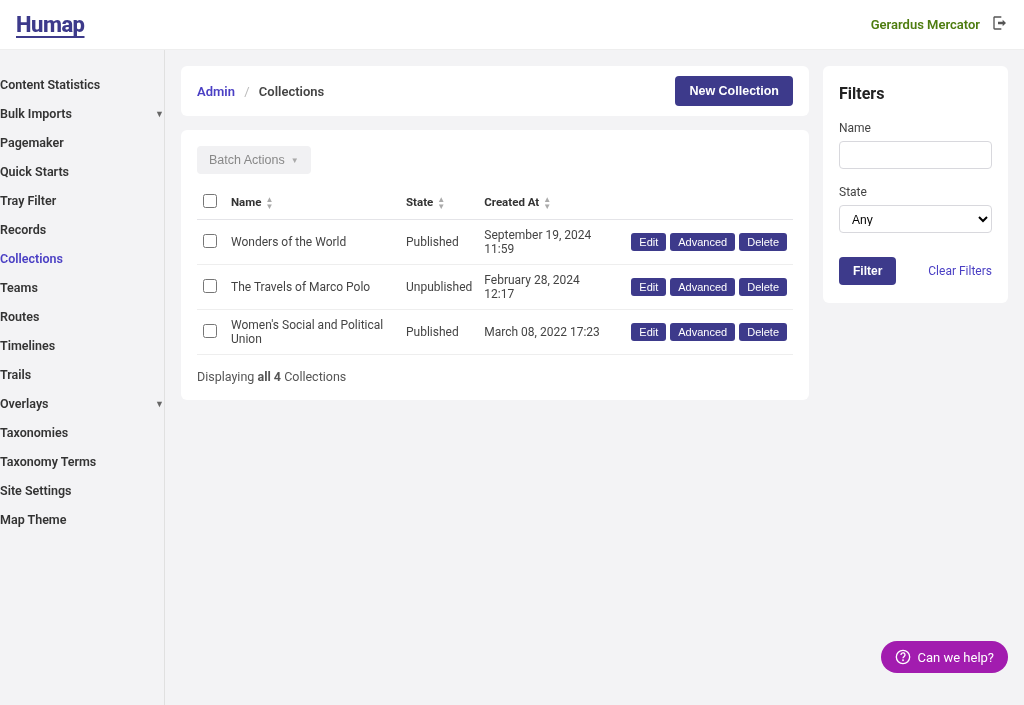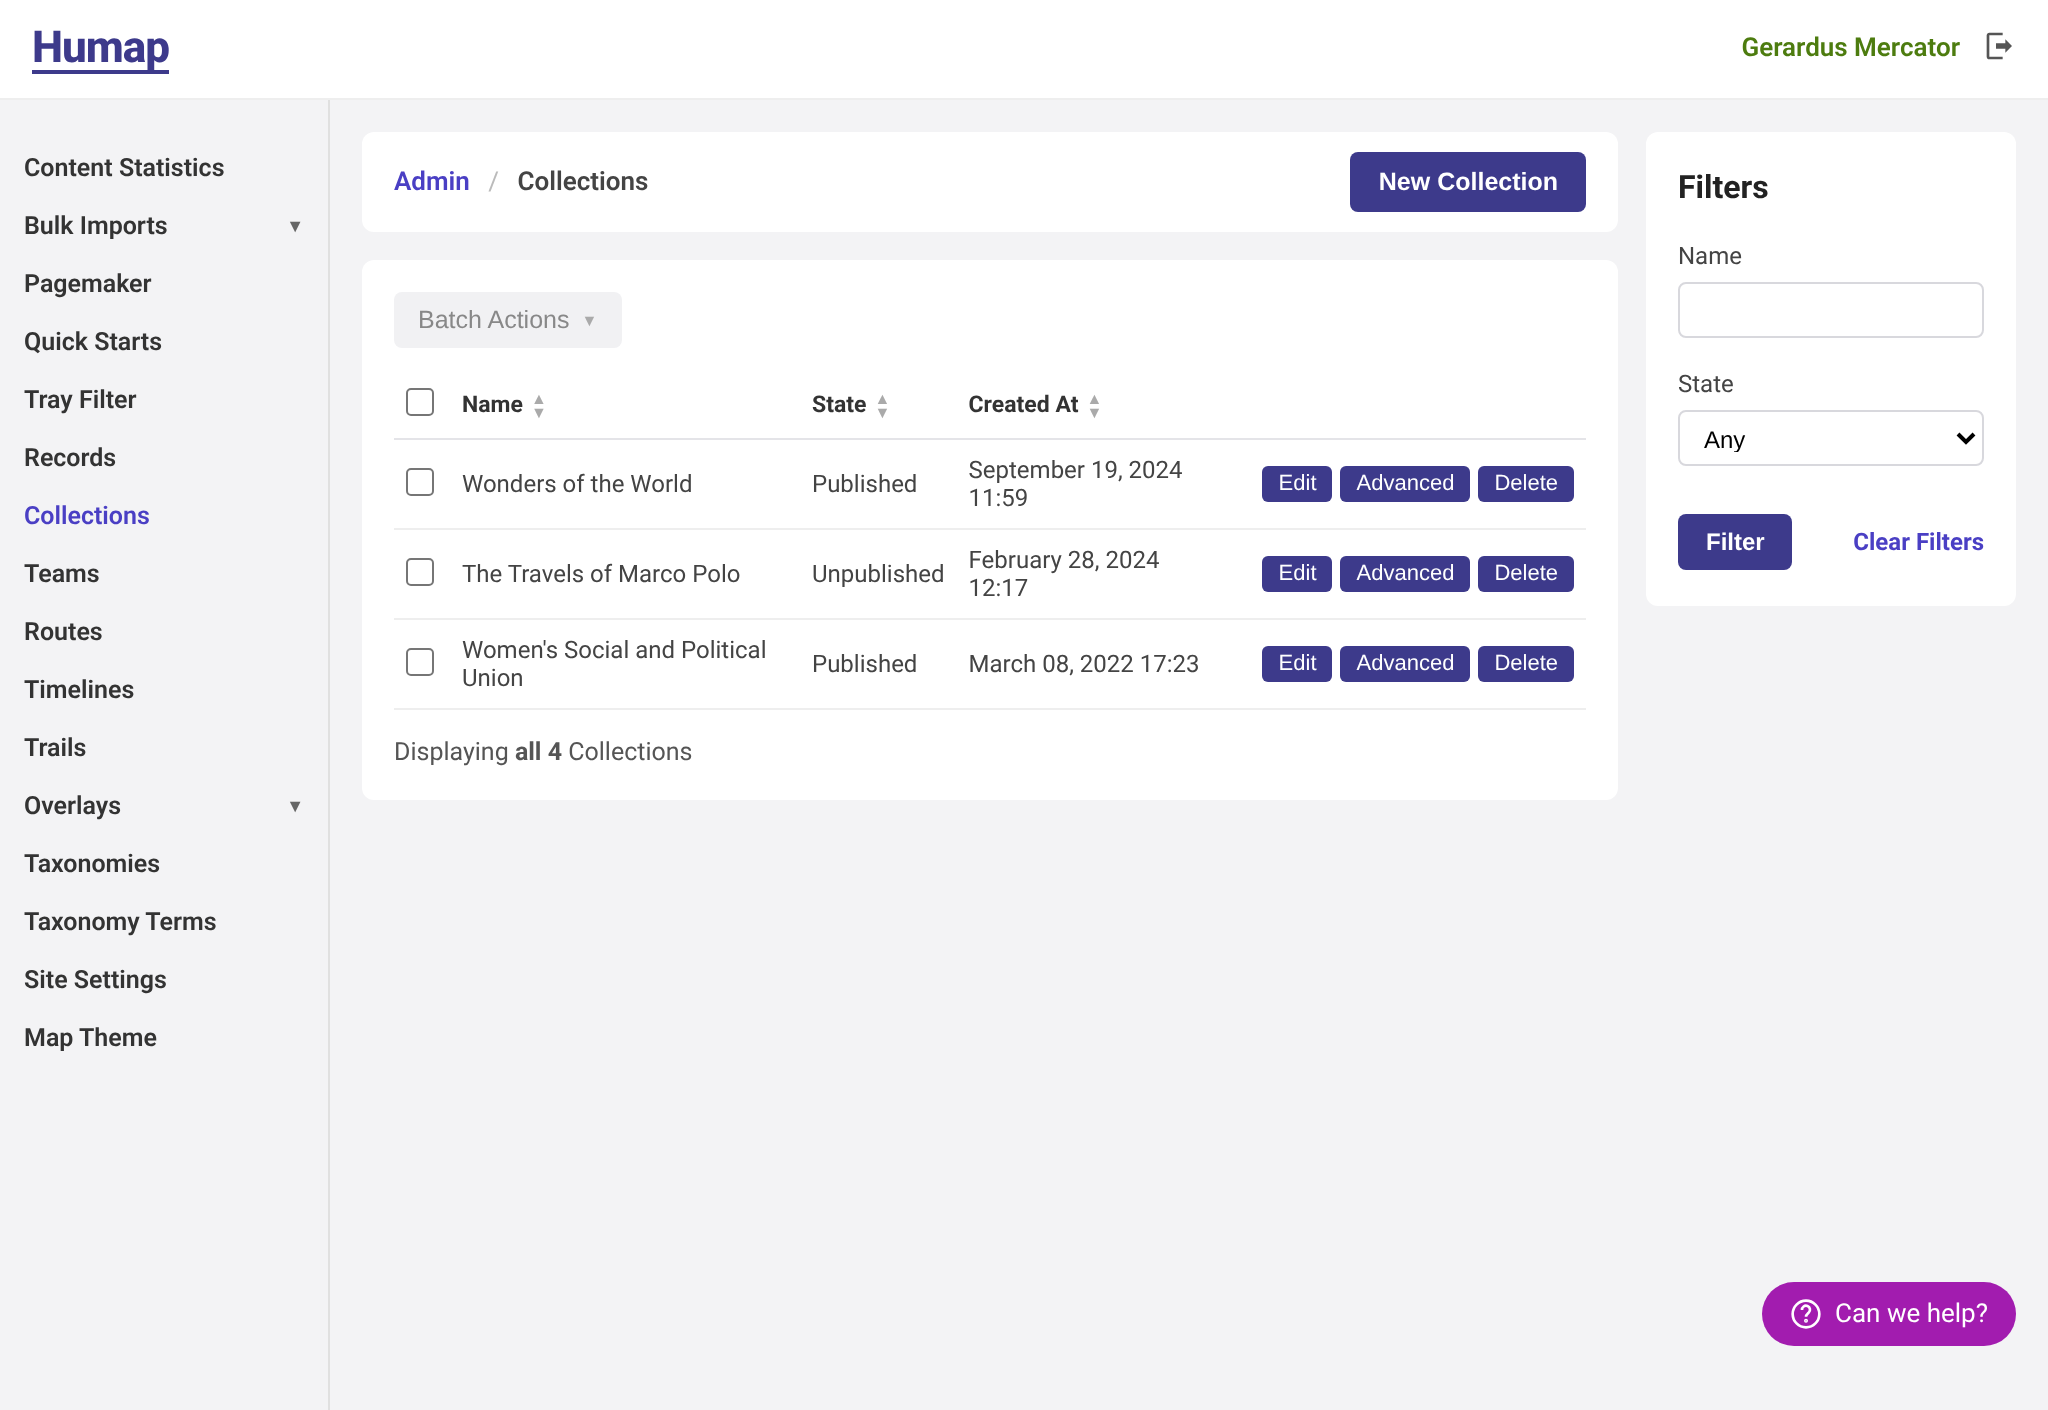--- a/index.html
+++ b/index.html
@@ -7,21 +7,21 @@
 .topbar { background: #fff; height: 50px; display: flex; align-items: center; padding: 0 16px; border-bottom: 1px solid #eee; }
 .logo { color: #3d3a8b; font-weight: 800; font-size: 22px; text-decoration: underline; text-decoration-color: #3d3a8b; text-underline-offset: 4px; letter-spacing: -0.5px; }
 .admin-for { margin-left: 80px; display: flex; align-items: center; gap: 10px; }
 .admin-for-label { font-size: 13px; color: #444; }
 .site-select { border: 1px solid #ccc; border-radius: 4px; padding: 6px 10px; font-size: 13px; width: 170px; background: #fff; }
 .topbar-right { margin-left: auto; display: flex; align-items: center; gap: 12px; }
 .username { font-size: 13px; color: #4d7c0f; font-weight: 600; }
 .logout-icon svg { width: 16px; height: 16px; fill: #555; }
 .container { display: flex; height: calc(705px - 50px); }
 .sidebar { width: 165px; background: #f3f3f5; padding: 20px 0; border-right: 1px solid #e0e0e0; }
-.sidebar-item { padding: 7px 12px; font-size: 12.5px; color: #333; cursor: pointer; display: flex; align-items: center; justify-content: space-between; font-weight: 600; }
+.sidebar-item { padding: 7px 0; font-size: 12.5px; color: #333; cursor: pointer; display: flex; align-items: center; justify-content: space-between; font-weight: 600; }
 .sidebar-item.active { color: #4a3fc4; }
 .caret-down { font-size: 9px; color: #666; }
 .main { flex: 1; padding: 16px; display: flex; gap: 14px; align-items: flex-start; }
 .content-col { flex: 1; display: flex; flex-direction: column; gap: 14px; }
 .breadcrumb-bar { background: #fff; border-radius: 6px; padding: 10px 16px; display: flex; align-items: center; justify-content: space-between; }
 .breadcrumb { font-size: 13px; color: #666; }
 .breadcrumb a { color: #4a3fc4; text-decoration: none; font-weight: 600; }
 .breadcrumb .sep { margin: 0 6px; color: #bbb; }
 .breadcrumb .current { color: #444; font-weight: 600; }
 .new-btn { background: #3d3a8b; color: #fff; border: none; border-radius: 4px; padding: 8px 14px; font-size: 12.5px; font-weight: 600; cursor: pointer; }
@@ -36,21 +36,21 @@
 .action-btns { display: flex; gap: 4px; justify-content: flex-end; }
 .btn-sm { background: #3d3a8b; color: #fff; border: none; border-radius: 3px; padding: 3px 8px; font-size: 11px; cursor: pointer; }
 .displaying { margin-top: 14px; font-size: 12.5px; color: #555; }
 .displaying b { font-weight: 700; }
 .filters-card { width: 185px; background: #fff; border-radius: 6px; padding: 18px 16px; }
 .filters-title { font-size: 16px; font-weight: 700; margin-bottom: 18px; color: #222; }
 .filter-label { font-size: 12px; color: #444; margin-bottom: 6px; display: block; }
 .filter-input { width: 100%; border: 1px solid #d8d8dd; border-radius: 4px; padding: 6px 8px; font-size: 12px; margin-bottom: 16px; height: 28px; background: #fff; }
 .filter-row { display: flex; justify-content: space-between; align-items: center; margin-top: 8px; }
 .filter-btn { background: #3d3a8b; color: #fff; border: none; border-radius: 4px; padding: 7px 14px; font-size: 12px; font-weight: 600; cursor: pointer; }
-.clear-filters { color: #4a3fc4; font-size: 12px; font-weight: 700; cursor: pointer; text-decoration: none; margin-left: 12px; }
+.clear-filters { color: #4a3fc4; font-size: 12px; font-weight: 400; cursor: pointer; text-decoration: none; margin-left: 12px; }
 .help-pill { position: absolute; bottom: 32px; right: 16px; background: #a21caf; color: #fff; border-radius: 20px; padding: 8px 14px; font-size: 13px; display: flex; align-items: center; gap: 7px; cursor: pointer; }
 .help-pill svg { width: 16px; height: 16px; stroke: #fff; fill: none; stroke-width: 2; }
 th:first-child, td:first-child { width: 28px; }
 th.actions-col, td.actions-col { width: 180px; text-align: right; }
 .name-col { width: 175px; }
 .state-col { width: 75px; }
 </style>
 </head>
 <body>
 

